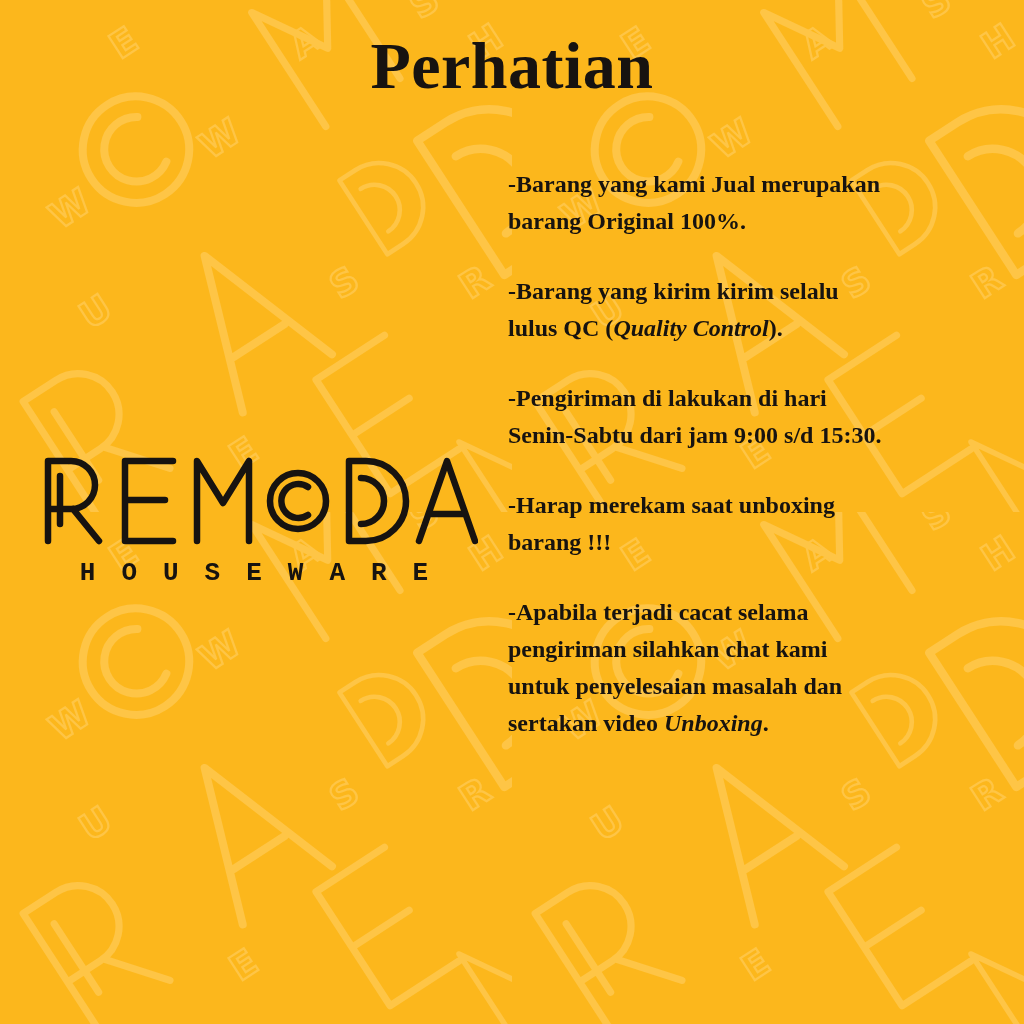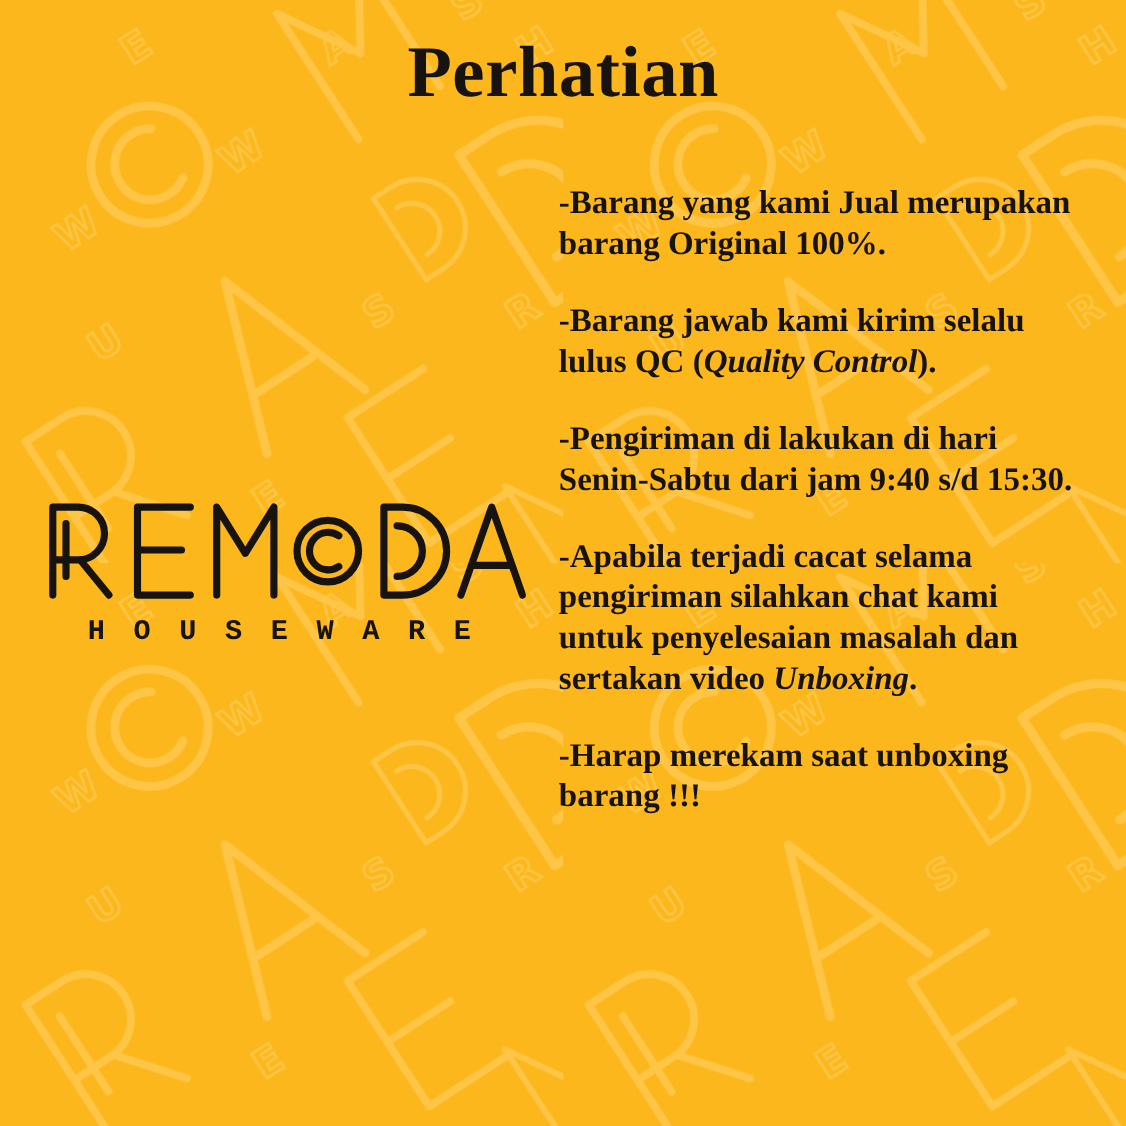--- a/index.html
+++ b/index.html
@@ -37,21 +37,21 @@
     letter-spacing: 0.5px;
   }
   .notes {
     position: absolute;
     left: 508px;
     top: 166px;
     width: 505px;
   }
   .notes p {
     margin: 0 0 33px 0;
-    font-size: 30px;
+    font-size: 24px;
     line-height: 37px;
     font-weight: 700;
     white-space: pre-line;
   }
   .it { font-style: italic; margin-top: 11px; }
   .logo {
     position: absolute;
     left: 42px;
     top: 452px;
     width: 436px;
@@ -132,30 +132,30 @@
   <rect x="0" y="0" width="1024" height="1024" fill="url(#wmpat)"></rect>
 </svg>
 
 <div class="content">
 
   <h1 class="page-title">Perhatian</h1>
 
   <div class="notes">
       <p><span>-Barang yang kami Jual merupakan
 barang Original 100%.</span></p>
-      <p><span>-Barang jawab kami kirim selalu
+      <p><span>-Barang yang kirim kirim selalu
 lulus QC (</span><span class="it">Quality Control</span><span>).</span></p>
       <p><span>-Pengiriman di lakukan di hari
-Senin-Sabtu dari jam 9:40 s/d 15:30.</span></p>
+Senin-Sabtu dari jam 9:00 s/d 15:30.</span></p>
+      <p><span>-Harap merekam saat unboxing
+barang !!!</span></p>
       <p><span>-Apabila terjadi cacat selama
 pengiriman silahkan chat kami
 untuk penyelesaian masalah dan
 sertakan video </span><span class="it">Unboxing</span><span>.</span></p>
-      <p><span>-Harap merekam saat unboxing
-barang !!!</span></p>
     </div>
 
   <div class="logo">
     <svg width="436" height="96" viewBox="0 0 436 96">
       <g id="logo-wordmark">
           <use href="#L-R" xlink:href="#L-R" transform="translate(0,4)" class="logo-letter"></use>
           <use href="#L-E" xlink:href="#L-E" transform="translate(75,4)" class="logo-letter"></use>
           <use href="#L-M" xlink:href="#L-M" transform="translate(150,4)" class="logo-letter"></use>
           <use href="#L-O" xlink:href="#L-O" transform="translate(225,4)" class="logo-letter"></use>
           <use href="#L-D" xlink:href="#L-D" transform="translate(300,4)" class="logo-letter"></use>

